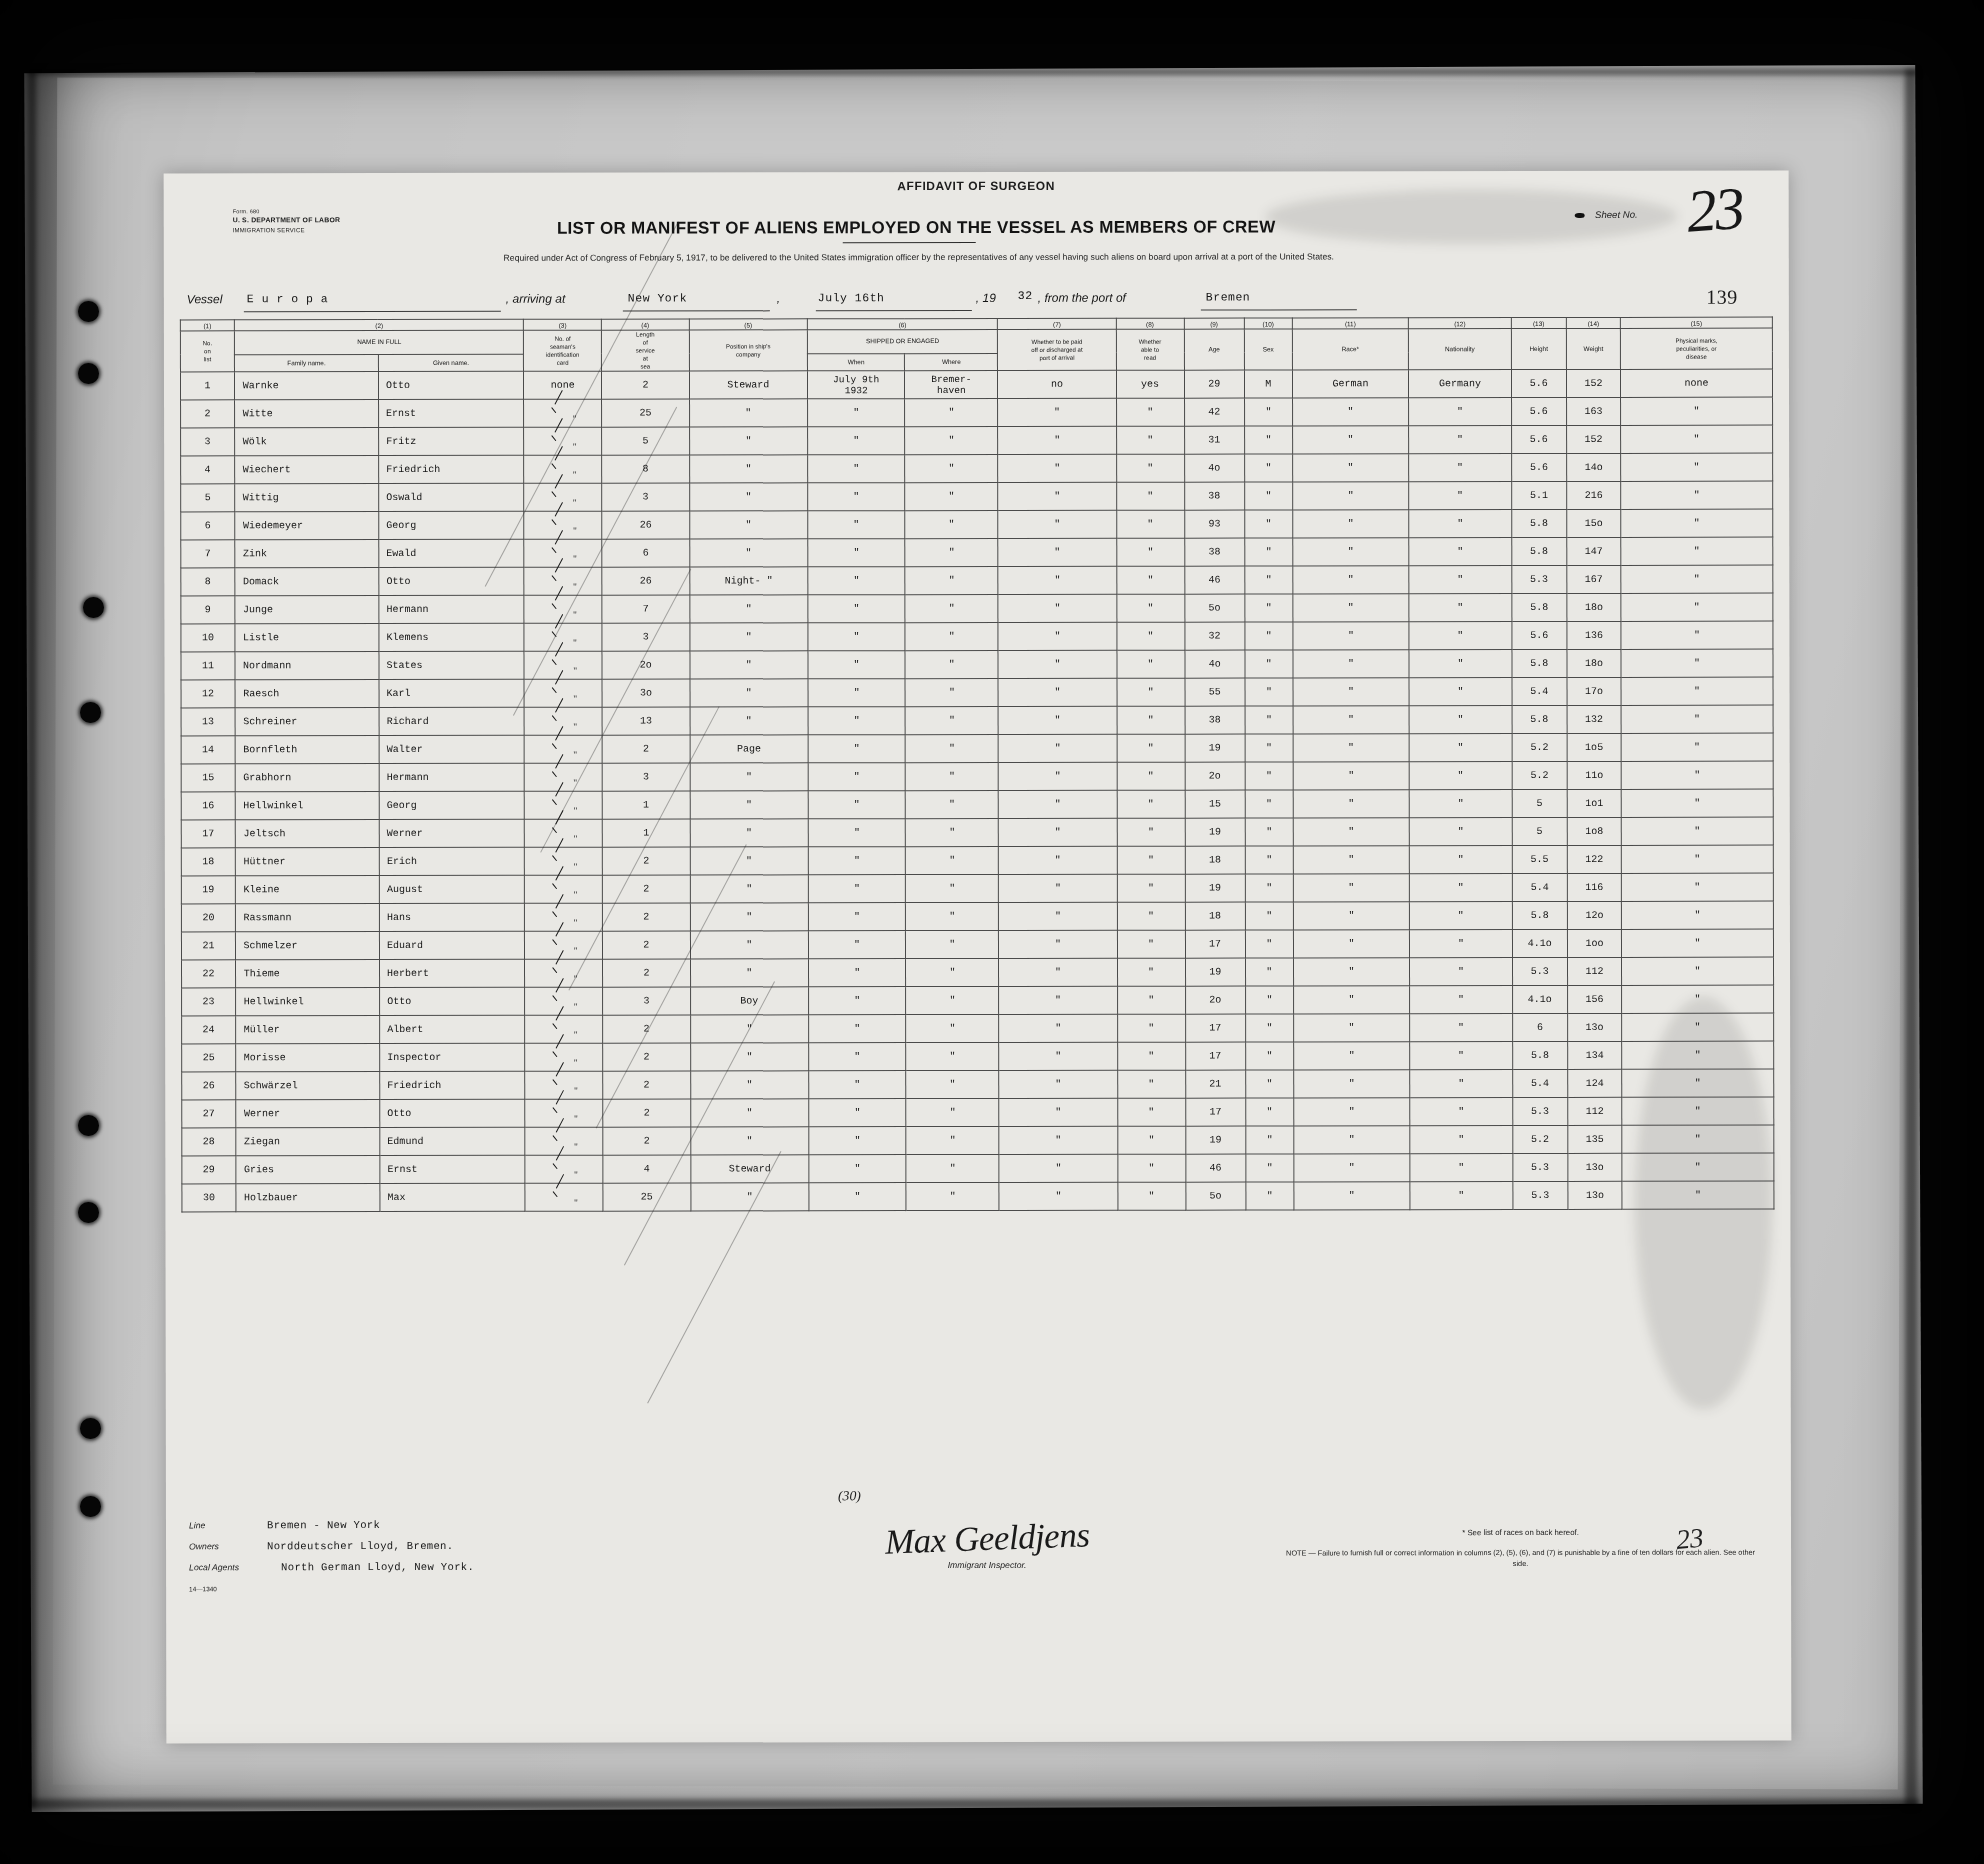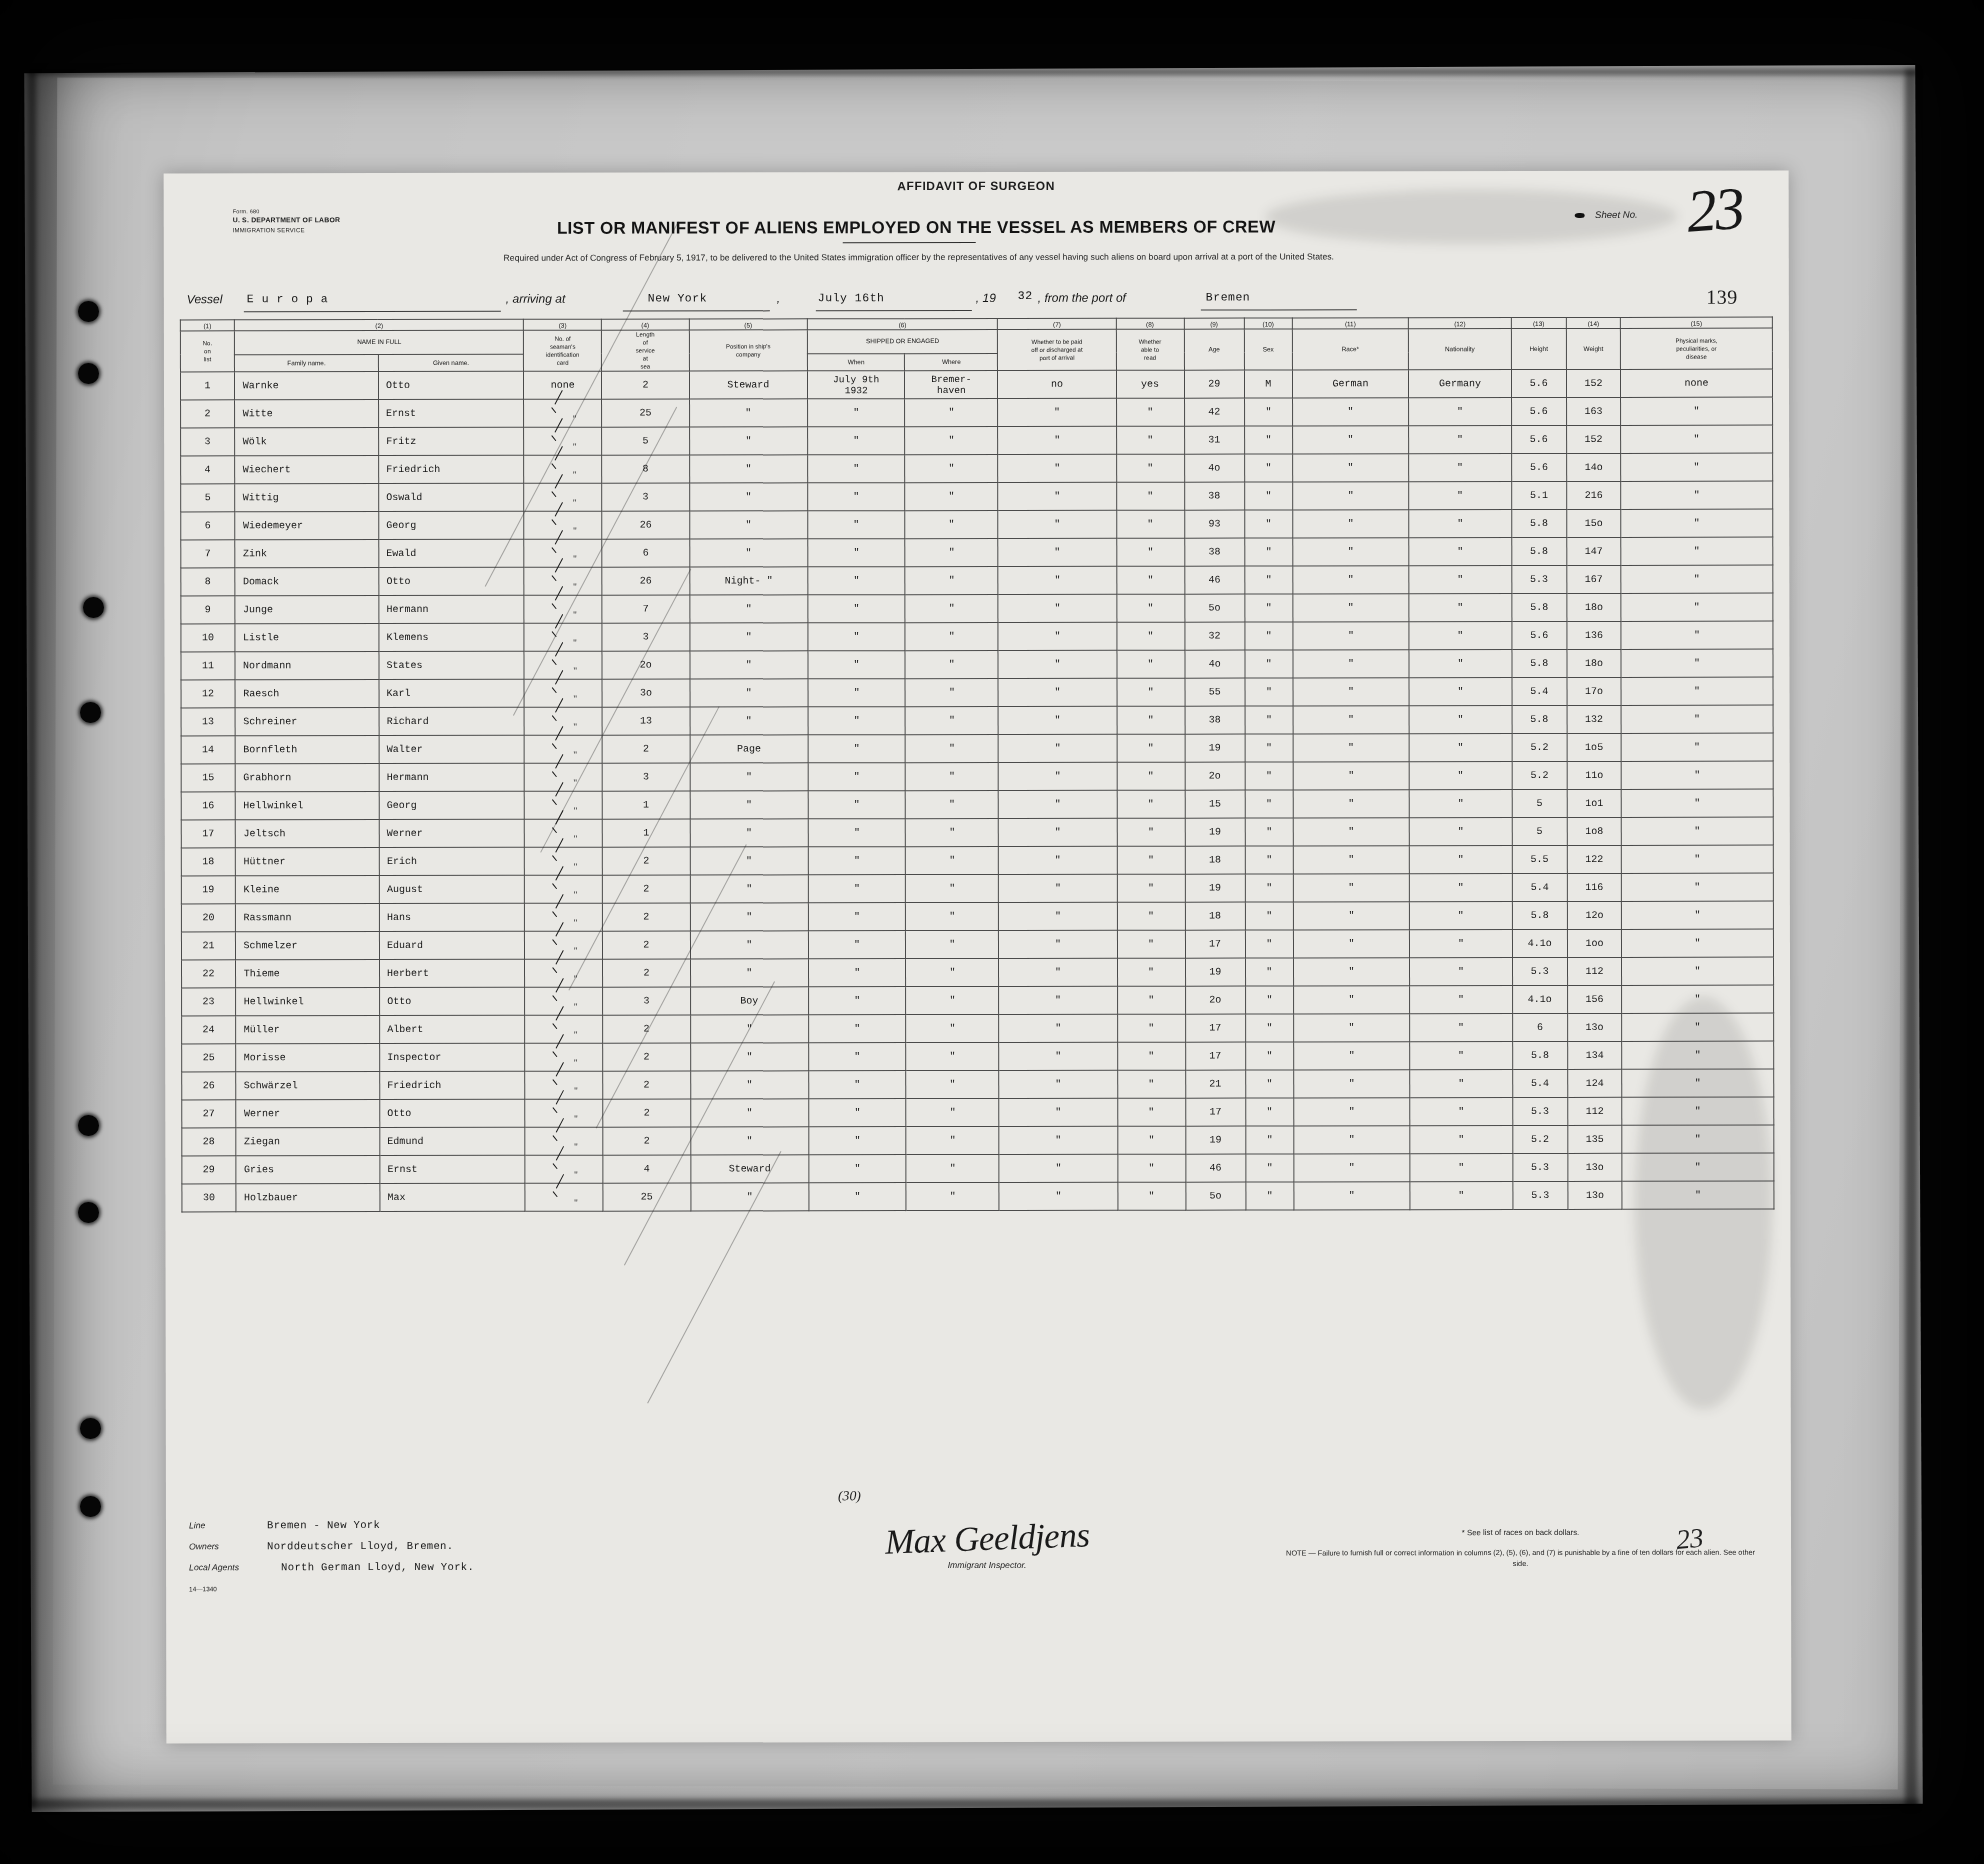--- a/index.html
+++ b/index.html
@@ -434,21 +434,21 @@
     <div class="sheetno">Sheet No.</div>
     <div class="sheetnum">23</div>
     <div class="pagenum">139</div>
 
     <div class="vesselline">
       <span class="vl-item vl-label" style="left:23px;top:3.7px;">Vessel</span>
       <span class="vl-item vl-val" style="left:83px;top:3.7px;">E u r o p a</span>
       <span class="vl-underline" style="left:80px;width:257px;"></span>
 
       <span class="vl-item vl-label" style="left:342px;top:3.7px;">, arriving at</span>
-      <span class="vl-item vl-val" style="left:484px;top:3.7px;">New York</span>
+      <span class="vl-item vl-val" style="left:464px;top:3.7px;">New York</span>
       <span class="vl-underline" style="left:459px;width:147px;"></span>
 
       <span class="vl-item vl-label" style="left:613px;top:3.7px;">,</span>
       <span class="vl-item vl-val" style="left:654px;top:3.7px;">July 16th</span>
       <span class="vl-underline" style="left:652px;width:156px;"></span>
 
       <span class="vl-item vl-label" style="left:812px;top:3.7px;">, 19</span>
       <span class="vl-item vl-val" style="left:854px;top:1.8px;">32</span>
 
       <span class="vl-item vl-label" style="left:874px;top:3.7px;">, from the port of</span>
@@ -1128,21 +1128,21 @@
         </div>
       </div>
       <div class="formcode">14—1340</div>
 
       <div class="signature">
         <div class="sigtext">Max Geeldjens</div>
         <div class="siglabel">Immigrant Inspector.</div>
       </div>
 
       <div class="foot-right">
-        <div>* See list of races on back dollars.</div>
+        <div>* See list of races on back hereof.</div>
         <div class="note">NOTE — Failure to furnish full or correct information in columns (2), (5), (6), and (7) is punishable by a fine of ten dollars for each alien.  See other side.</div>
         <div class="stampnum">23</div>
       </div>
     </div>
 
    <div class="diagstroke" style="left: 321px; top: 413px; width: 413px; transform: rotate(-62deg); opacity: 0.35;"></div>
         <div class="diagstroke" style="left: 349px; top: 542px; width: 349px; transform: rotate(-62deg); opacity: 0.35;"></div>
         <div class="diagstroke" style="left: 376px; top: 679px; width: 321px; transform: rotate(-62deg); opacity: 0.35;"></div>
         <div class="diagstroke" style="left: 404px; top: 817px; width: 321px; transform: rotate(-62deg); opacity: 0.35;"></div>
         <div class="diagstroke" style="left: 431px; top: 955px; width: 321px; transform: rotate(-62deg); opacity: 0.35;"></div>

